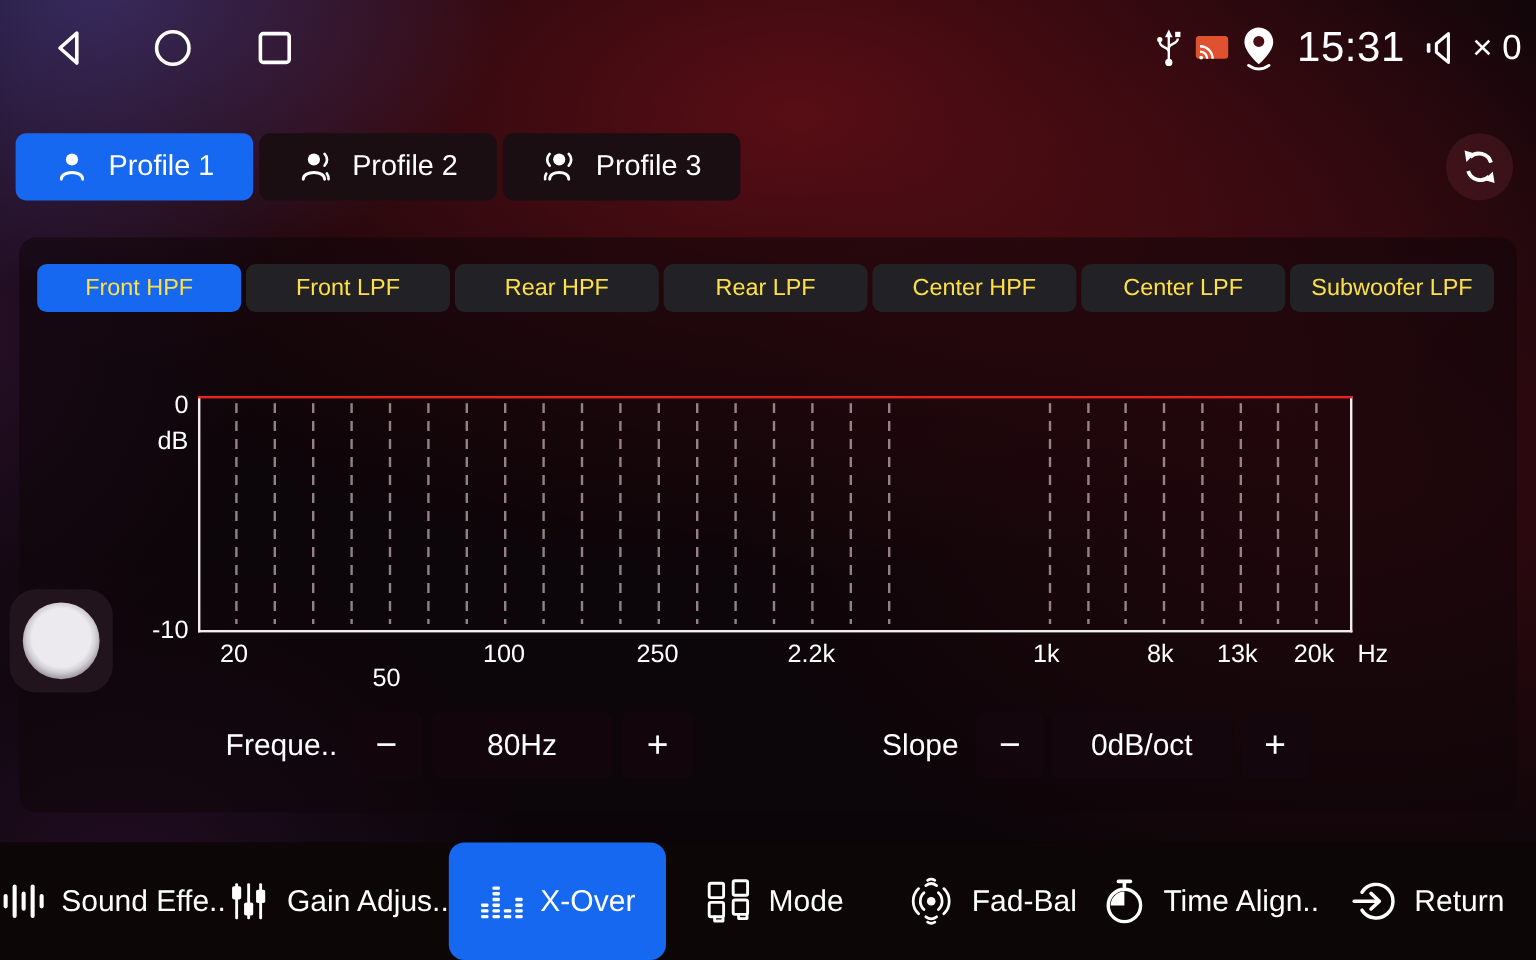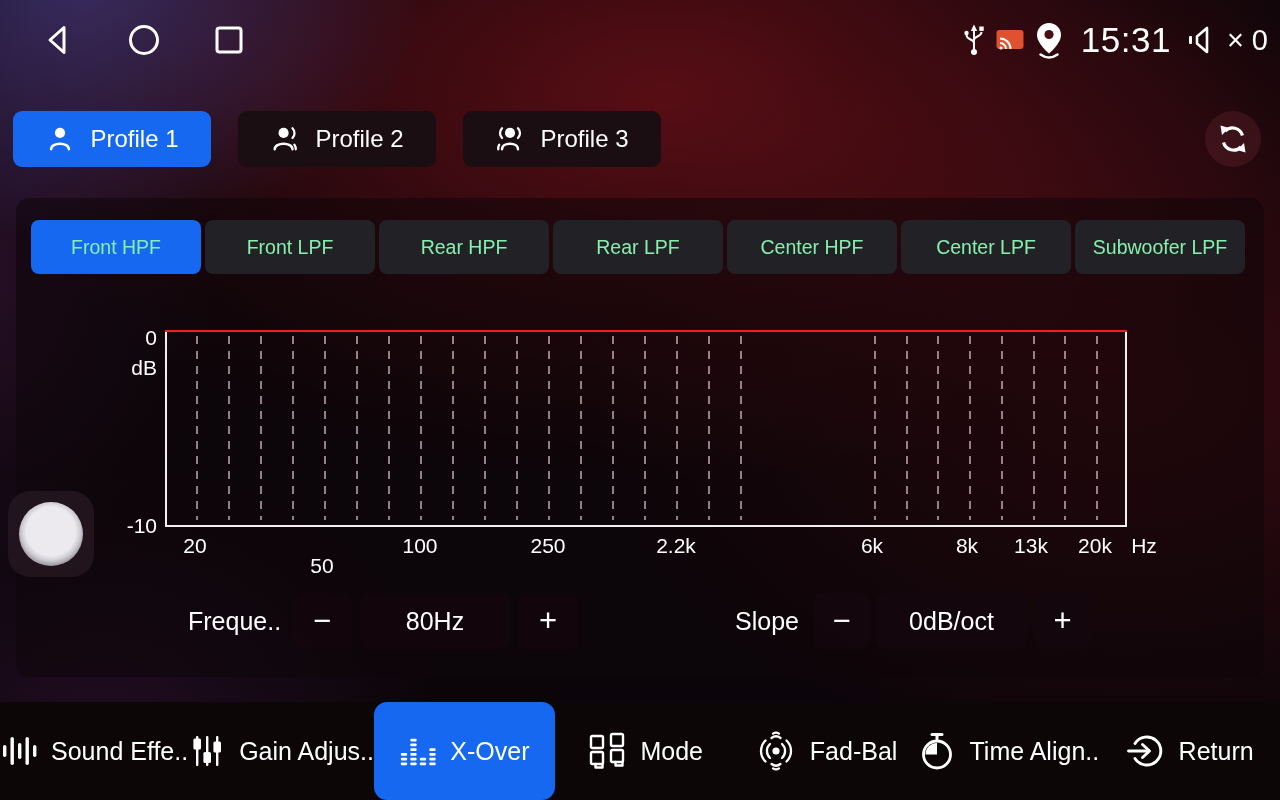--- a/index.html
+++ b/index.html
@@ -20,40 +20,40 @@
   
   .statusbar{ position:absolute; top:0; left:0; right:0; height:80px; display:flex; align-items:center; }
   .navkeys{ display:flex; align-items:center; gap:50px; padding-left:40px; }
   .navkey{ display:flex; align-items:center; justify-content:center; cursor:pointer; }
   .status-right{ margin-left:auto; display:flex; align-items:center; gap:9px; padding-right:12px; }
   .clock{ font-size:35px; font-weight:400; letter-spacing:0.5px; margin:0 6px 0 8px; }
   .volume-text{ font-size:29px; margin-left:2px; }
   .icon svg{ display:block; }
 
   
-  .profiles{ position:absolute; top:111px; left:13px; display:flex; gap:27px; }
+  .profiles{ position:absolute; top:111px; left:13px; display:flex; gap:5px; }
   .profile-btn{
     width:198px; height:56px; border-radius:9px; background:#1a0e13;
     display:flex; align-items:center; justify-content:center; gap:15px;
     font-size:24px; cursor:pointer;
   }
   .profile-btn.active{ background:var(--accent); }
   .refresh-btn{
     position:absolute; top:111px; right:19px; width:56px; height:56px; border-radius:50%;
     background:rgba(150,60,70,0.20); display:flex; align-items:center; justify-content:center; cursor:pointer;
   }
 
   
   .panel{
     position:absolute; top:198px; left:16px; width:1248px; height:479px;
     border-radius:14px; background:rgba(15,6,10,0.55);
   }
   .filter-tabs{ position:absolute; top:22px; left:15px; display:flex; gap:4px; }
   .filter-tab{
-    width:170px; height:54px; border-radius:8px; background:#222126; color:#86efac;
+    width:170px; height:40px; border-radius:8px; background:#222126; color:#fde047;
     font-size:19.5px; display:flex; align-items:center; justify-content:center; cursor:pointer; white-space:nowrap;
   }
   .filter-tab.active{ background:var(--accent); }
 
   
   .plot{
     position:absolute; left:149px; top:132px; width:962px; height:197px;
     border-left:2px solid #f2eef0; border-right:2px solid #f2eef0; border-bottom:2px solid #f2eef0;
   }
   .response-line{ position:absolute; top:0; left:-2px; right:-2px; height:2px; background:var(--redline); }
@@ -258,21 +258,21 @@
     <div class="ctl ctl-btn" style="left:502px; width:60px;">+</div>
     <div class="ctl ctl-label" style="left:719px; width:80px;">Slope</div>
     <div class="ctl ctl-btn" style="left:797px; width:57px;">−</div>
     <div class="ctl ctl-value" style="left:860px; width:151px;">0dB/oct</div>
     <div class="ctl ctl-btn" style="left:1018px; width:57px;">+</div>
   <span class="xlab" style="left: 179px;">20</span>
       <span class="xlab" style="left: 306px; margin-top: 20px;">50</span>
       <span class="xlab" style="left: 404px;">100</span>
       <span class="xlab" style="left: 532px;">250</span>
       <span class="xlab" style="left: 660px;">2.2k</span>
-      <span class="xlab" style="left: 856px;">6k</span>
+      <span class="xlab" style="left: 856px;">1k</span>
       <span class="xlab" style="left: 951px;">8k</span>
       <span class="xlab" style="left: 1015px;">13k</span>
       <span class="xlab" style="left: 1079px;">20k</span>
     </div>
 
   <div class="float-knob">
     <div class="knob-circle"></div>
   </div>
 
   <div class="bottombar">

